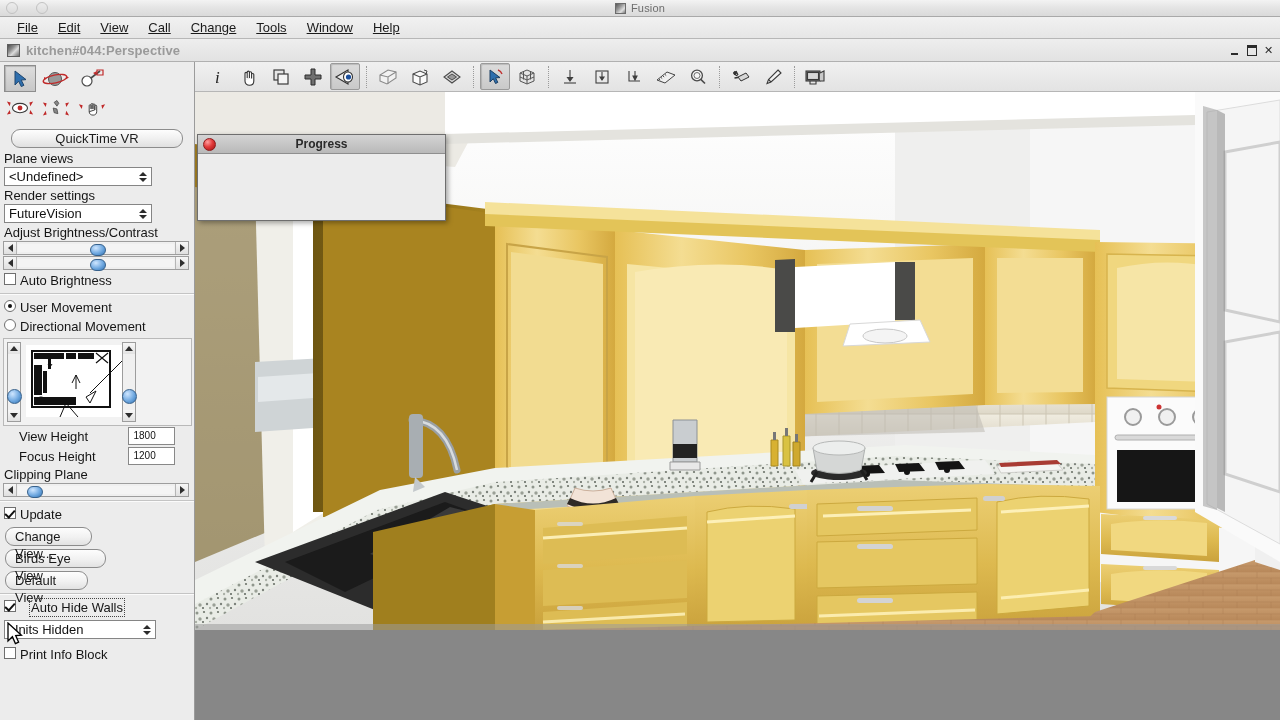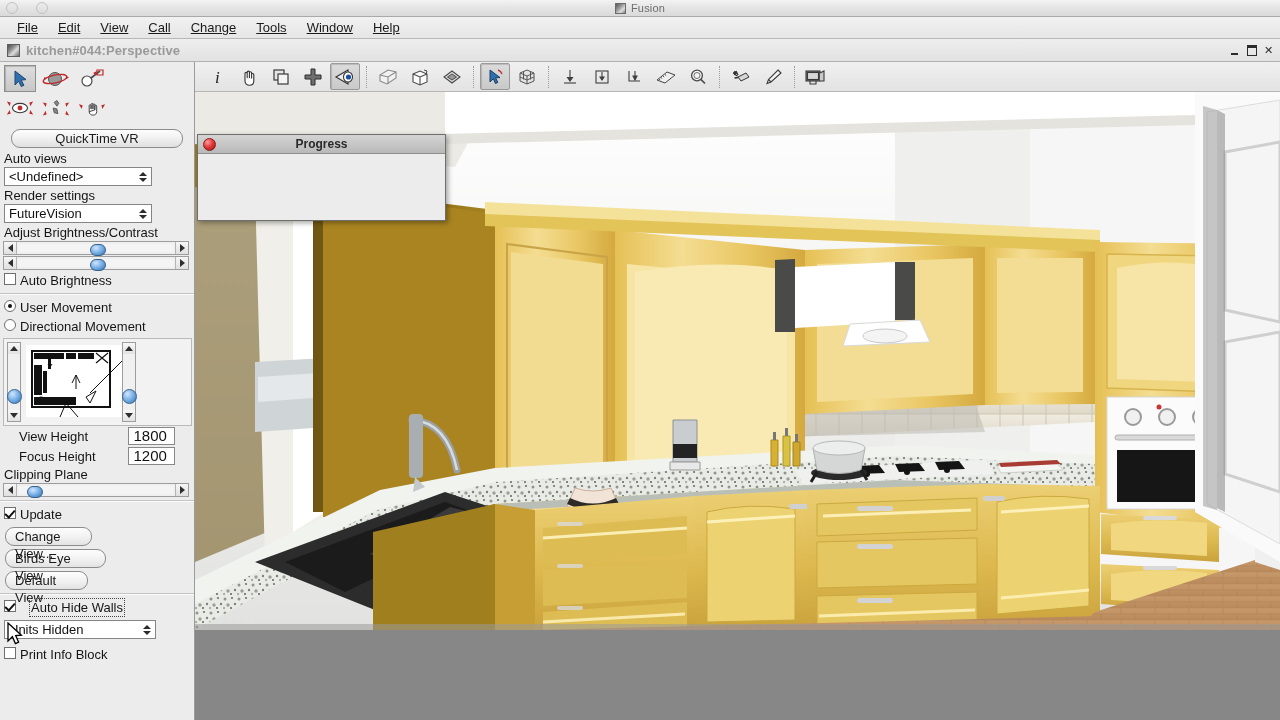--- a/index.html
+++ b/index.html
@@ -193,21 +193,21 @@
   }
   .minimap-plan {
     position: absolute; left: 22px; top: 6px; width: 96px; height: 72px;
     background: #ffffff;
   }
 
   .field-row { display: flex; align-items: center; padding: 1px 19px; }
   .field-label { font-size: 13px; color: #151515; width: 135px; }
   .field-input {
     width: 56px; height: 18px; border: 1px solid #888; background: #fff;
-    font-size: 15px; color: #111; padding-left: 4px; line-height: 16px;
+    font-size: 10px; color: #111; padding-left: 4px; line-height: 16px;
   }
 
   .pill-btn {
     display: block; height: 19px; margin: 3px 0 0 5px; padding: 0 9px;
     border: 1px solid #8c8c8c; border-radius: 9px;
     background: linear-gradient(to bottom, #fdfdfd 0%, #f1f1f1 55%, #e2e2e2 100%);
     font-size: 13px; color: #1a1a1a; line-height: 17px;
   }
 
   .focus-box { outline: 1px dotted #444; outline-offset: 1px; margin-left: 11px; }
@@ -455,21 +455,21 @@
       <div class="sb-tool">
         <svg width="32" height="24" viewBox="0 0 32 24">
           <path d="M13 16V9.5a1 1 0 012 0V13M15 13V8.2a1 1 0 012 0V13M17 13V8.6a1 1 0 012 0V14M19 14V10a1 1 0 012 0V16c0 2.2-1.6 3.6-3.8 3.6-2.2 0-4.2-1.2-4.2-3.6z" fill="#fff" stroke="#3a3a3a" stroke-width="1"></path>
           <path d="M2 8 l4 1 -1 4z M30 8 l-4 1 1 4z" fill="#c02a2a"></path>
         </svg>
       </div>
     </div>
 
     <div class="qtvr-btn">QuickTime VR</div>
 
-    <div class="sb-label">Auto views</div>
+    <div class="sb-label">Plane views</div>
     <div class="sb-select">
       <span>&lt;Undefined&gt;</span>
       <span class="spin">
           <i class="sp-up"></i>
           <i class="sp-dn"></i>
         </span>
     </div>
 
     <div class="sb-label">Render settings</div>
     <div class="sb-select">

